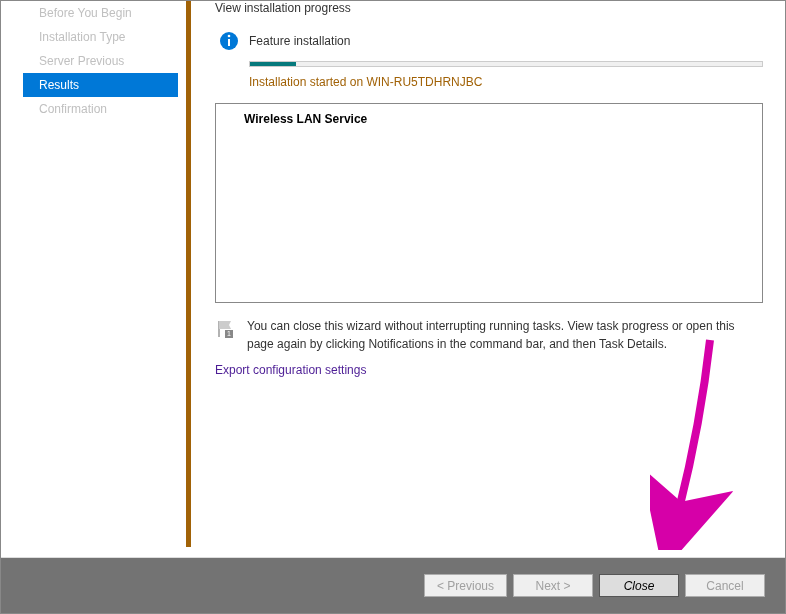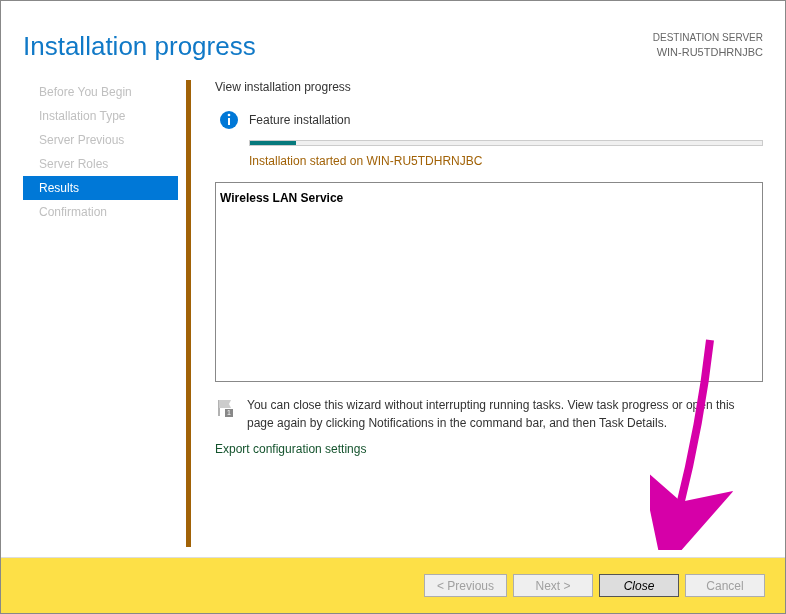--- a/index.html
+++ b/index.html
@@ -140,21 +140,21 @@
     }
     .install-status {
       font-size: 12px;
       color: #a16207;
       margin-left: 34px;
       margin-bottom: 14px;
     }
     .feature-box {
       border: 1px solid #888;
       height: 200px;
-      padding: 8px 4px;
+      padding: 8px 28px;
     }
     .feature-name {
       font-size: 12px;
       font-weight: 600;
       color: #000;
     }
     .footer-note {
       display: flex;
       align-items: flex-start;
       margin-top: 14px;
@@ -165,28 +165,28 @@
       margin-right: 12px;
       margin-top: 2px;
       flex-shrink: 0;
     }
     .footer-text {
       font-size: 12px;
       color: #333;
       line-height: 1.5;
     }
     .export-link {
-      color: #14532d;
+      color: #4c1d95;
       font-size: 12px;
       margin-top: 10px;
       cursor: pointer;
     }
     .button-bar {
       height: 56px;
-      background: #fde047;
+      background: #737373;
       border-top: 1px solid #ddd;
       display: flex;
       justify-content: flex-end;
       align-items: center;
       padding: 0 20px;
       gap: 6px;
     }
     .btn {
       min-width: 80px;
       height: 23px;
@@ -209,34 +209,26 @@
     .arrow-annotation {
       position: absolute;
       pointer-events: none;
     }
   </style>
 </head>
 <body>
 
 <div class="window">
 
-  <div class="header-area">
-    <div class="page-title">Installation progress</div>
-    <div class="dest-server">
-      <div class="dest-server-label">DESTINATION SERVER</div>
-      <div class="dest-server-name">WIN-RU5TDHRNJBC</div>
-    </div>
-  </div>
 
   <div class="body-area">
     <div class="sidebar">
       <div class="sidebar-item">Before You Begin</div>
       <div class="sidebar-item">Installation Type</div>
       <div class="sidebar-item">Server Previous</div>
-      <div class="sidebar-item">Server Roles</div>
       <div class="sidebar-item active">Results</div>
       <div class="sidebar-item">Confirmation</div>
     </div>
 
     <div class="content">
       <div class="content-header">View installation progress</div>
 
       <div class="status-row">
         <span class="info-icon">
           <svg viewBox="0 0 20 20">

